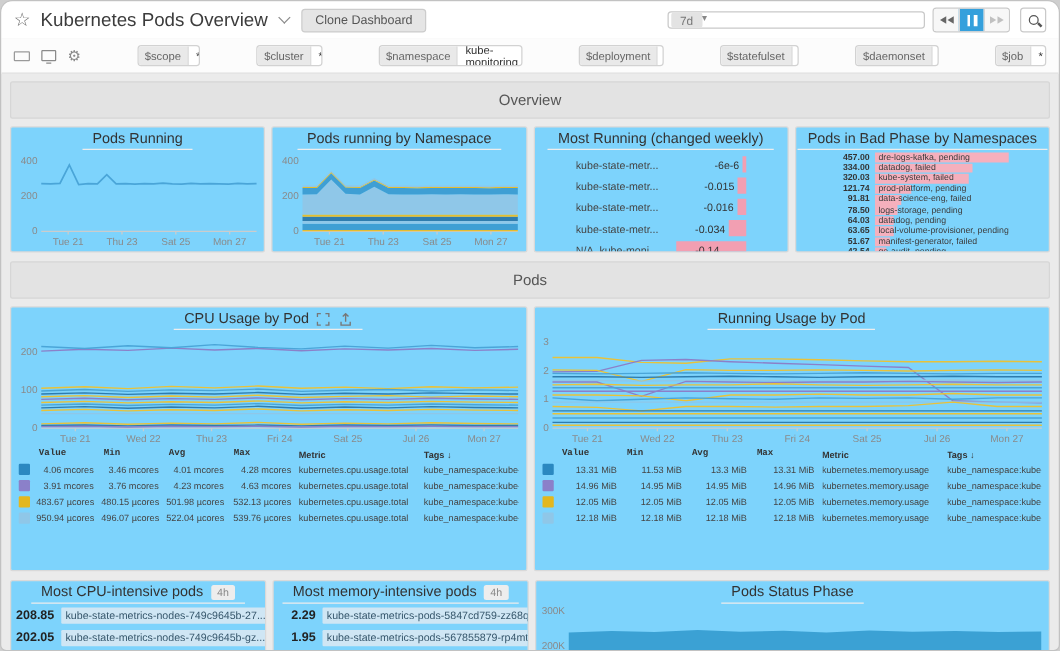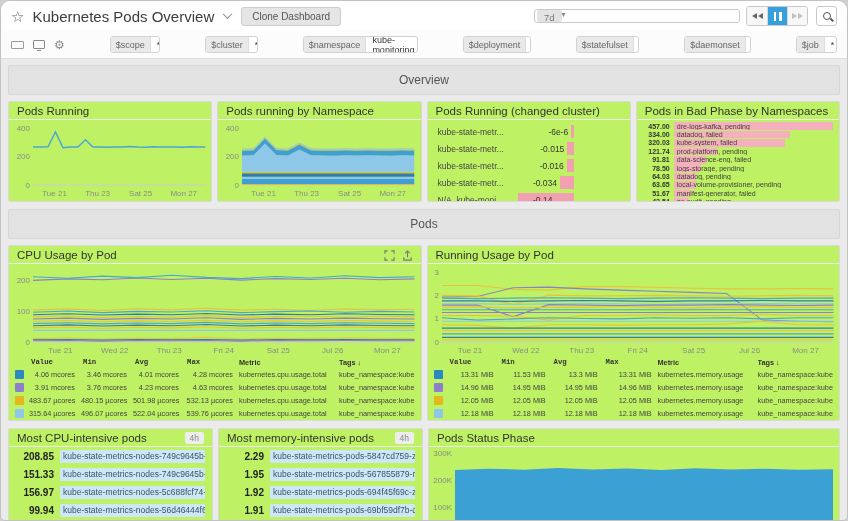--- a/index.html
+++ b/index.html
@@ -34,28 +34,28 @@
   .chip-caret{color:#999;font-size:7px;padding-right:5px;}
   .fb-icons{margin-left:auto;display:flex;gap:9px;align-items:center;}
   .kbd-icon{width:13px;height:8px;border:1px solid #9a9a9a;border-radius:1px;}
   .disp-icon{width:12px;height:9px;border:1px solid #8a8a8a;border-radius:1px;position:relative;}
   .disp-icon::after{content:"";position:absolute;left:3px;right:3px;bottom:-3px;height:1.5px;background:#8a8a8a;}
   .gear{color:#8a8a8a;font-size:12px;line-height:1;cursor:pointer;}
   
   .content{padding:6px 7px;}
   .section-head{background:#e3e3e3;border:1px solid #d6d6d6;border-radius:2px;height:30px;display:flex;align-items:center;justify-content:center;font-size:12px;color:#555;margin-bottom:6px;}
   .row{display:flex;gap:5px;margin-bottom:7px;}
-  .panel{background:#bef264;border:1px solid #d9d9d9;border-radius:2px;overflow:hidden;display:flex;flex-direction:column;flex:1;min-width:0;}
+  .panel{background:#7dd3fc;border:1px solid #d9d9d9;border-radius:2px;overflow:hidden;display:flex;flex-direction:column;flex:1;min-width:0;align-items:center;}
   .panel-title{font-size:11.5px;color:#333;padding:3px 8px 2px 8px;border-bottom:1px solid #ededed;display:flex;align-items:center;gap:6px;flex:none;white-space:nowrap;overflow:hidden;}
   .pt-icons{margin-left:auto;display:flex;gap:7px;align-items:center;}
   .pt-icons svg{display:block;cursor:pointer;}
   .badge-4h{margin-left:auto;background:#ededed;color:#888;font-size:8.5px;padding:1px 5px;border-radius:2px;}
   .row1 .panel{height:101px;}
   svg.small-chart{width:100%;height:78px;display:block;}
-  .row2 .panel{height:176px;}
+  .row2 .panel{height:212px;}
   svg.big-chart{width:100%;height:92px;display:block;}
   svg text.tk{font-size:8px;fill:#8a8a8a;}
   svg line.ax{stroke:#ccc;stroke-width:1;}
   
   .cw-body{padding-top:3px;}
   .cw-row{display:flex;align-items:center;height:17px;padding:0 10px;font-size:8.5px;color:#444;}
   .cw-label{width:80px;white-space:nowrap;overflow:hidden;flex:none;}
   .cw-plot{width:56px;flex:none;display:flex;justify-content:flex-end;align-items:center;position:relative;height:100%;}
   .cw-bar{background:#f29fb2;height:13px;position:relative;flex:none;}
   .cw-val{color:#333;margin-right:3px;white-space:nowrap;}
@@ -220,21 +220,21 @@
             <polygon fill="#2e7cae" points="24,53.34047619047619 35.483333333333334,53.34047619047619 46.96666666666667,53.34047619047619 58.45,53.34047619047619 69.93333333333334,53.34047619047619 81.41666666666666,53.34047619047619 92.9,53.34047619047619 104.38333333333334,53.34047619047619 115.86666666666666,53.34047619047619 127.35,53.34047619047619 138.83333333333331,53.34047619047619 150.31666666666666,53.34047619047619 161.8,53.34047619047619 173.28333333333333,53.34047619047619 184.76666666666668,53.34047619047619 196.25,53.34047619047619 196.25,56.852380952380955 184.76666666666668,56.852380952380955 173.28333333333333,56.852380952380955 161.8,56.852380952380955 150.31666666666666,56.852380952380955 138.83333333333331,56.852380952380955 127.35,56.852380952380955 115.86666666666666,56.852380952380955 104.38333333333334,56.852380952380955 92.9,56.852380952380955 81.41666666666666,56.852380952380955 69.93333333333334,56.852380952380955 58.45,56.852380952380955 46.96666666666667,56.852380952380955 35.483333333333334,56.852380952380955 24,56.852380952380955"></polygon>
             <polygon fill="#e3bd30" points="24,51.654761904761905 35.483333333333334,51.654761904761905 46.96666666666667,51.654761904761905 58.45,51.654761904761905 69.93333333333334,51.654761904761905 81.41666666666666,51.654761904761905 92.9,51.654761904761905 104.38333333333334,51.654761904761905 115.86666666666666,51.654761904761905 127.35,51.654761904761905 138.83333333333331,51.654761904761905 150.31666666666666,51.654761904761905 161.8,51.654761904761905 173.28333333333333,51.654761904761905 184.76666666666668,51.654761904761905 196.25,51.654761904761905 196.25,53.34047619047619 184.76666666666668,53.34047619047619 173.28333333333333,53.34047619047619 161.8,53.34047619047619 150.31666666666666,53.34047619047619 138.83333333333331,53.34047619047619 127.35,53.34047619047619 115.86666666666666,53.34047619047619 104.38333333333334,53.34047619047619 92.9,53.34047619047619 81.41666666666666,53.34047619047619 69.93333333333334,53.34047619047619 58.45,53.34047619047619 46.96666666666667,53.34047619047619 35.483333333333334,53.34047619047619 24,53.34047619047619"></polygon>
             <polygon fill="#8fc7e8" points="24,35.5 35.483333333333334,35.35952380952381 46.96666666666667,23.55952380952381 58.45,35.07857142857143 69.93333333333334,35.5 81.41666666666666,29.45952380952381 92.9,35.35952380952381 104.38333333333334,35.5 115.86666666666666,35.64047619047619 127.35,35.35952380952381 138.83333333333331,35.5 150.31666666666666,35.35952380952381 161.8,35.5 173.28333333333333,35.64047619047619 184.76666666666668,35.35952380952381 196.25,35.5 196.25,51.654761904761905 184.76666666666668,51.654761904761905 173.28333333333333,51.654761904761905 161.8,51.654761904761905 150.31666666666666,51.654761904761905 138.83333333333331,51.654761904761905 127.35,51.654761904761905 115.86666666666666,51.654761904761905 104.38333333333334,51.654761904761905 92.9,51.654761904761905 81.41666666666666,51.654761904761905 69.93333333333334,51.654761904761905 58.45,51.654761904761905 46.96666666666667,51.654761904761905 35.483333333333334,51.654761904761905 24,51.654761904761905"></polygon>
             <polygon fill="#3f9fd4" points="24,30.442857142857143 35.483333333333334,30.30238095238095 46.96666666666667,18.502380952380953 58.45,30.021428571428572 69.93333333333334,30.442857142857143 81.41666666666666,24.402380952380952 92.9,30.30238095238095 104.38333333333334,30.442857142857143 115.86666666666666,30.58333333333333 127.35,30.30238095238095 138.83333333333331,30.442857142857143 150.31666666666666,30.30238095238095 161.8,30.442857142857143 173.28333333333333,30.58333333333333 184.76666666666668,30.30238095238095 196.25,30.442857142857143 196.25,35.5 184.76666666666668,35.35952380952381 173.28333333333333,35.64047619047619 161.8,35.5 150.31666666666666,35.35952380952381 138.83333333333331,35.5 127.35,35.35952380952381 115.86666666666666,35.64047619047619 104.38333333333334,35.5 92.9,35.35952380952381 81.41666666666666,29.45952380952381 69.93333333333334,35.5 58.45,35.07857142857143 46.96666666666667,23.55952380952381 35.483333333333334,35.35952380952381 24,35.5"></polygon>
             <polygon fill="#e3bd30" points="24,29.6 35.483333333333334,29.45952380952381 46.96666666666667,17.659523809523805 58.45,29.17857142857143 69.93333333333334,29.6 81.41666666666666,23.55952380952381 92.9,29.45952380952381 104.38333333333334,29.6 115.86666666666666,29.740476190476194 127.35,29.45952380952381 138.83333333333331,29.6 150.31666666666666,29.45952380952381 161.8,29.6 173.28333333333333,29.740476190476194 184.76666666666668,29.45952380952381 196.25,29.6 196.25,30.442857142857143 184.76666666666668,30.30238095238095 173.28333333333333,30.58333333333333 161.8,30.442857142857143 150.31666666666666,30.30238095238095 138.83333333333331,30.442857142857143 127.35,30.30238095238095 115.86666666666666,30.58333333333333 104.38333333333334,30.442857142857143 92.9,30.30238095238095 81.41666666666666,24.402380952380952 69.93333333333334,30.442857142857143 58.45,30.021428571428572 46.96666666666667,18.502380952380953 35.483333333333334,30.30238095238095 24,30.442857142857143"></polygon>
             <polygon fill="#8fc7e8" points="24,28.476190476190474 35.483333333333334,28.335714285714282 46.96666666666667,16.535714285714285 58.45,28.054761904761904 69.93333333333334,28.476190476190474 81.41666666666666,22.435714285714283 92.9,28.335714285714282 104.38333333333334,28.476190476190474 115.86666666666666,28.616666666666667 127.35,28.335714285714282 138.83333333333331,28.476190476190474 150.31666666666666,28.335714285714282 161.8,28.476190476190474 173.28333333333333,28.616666666666667 184.76666666666668,28.335714285714282 196.25,28.476190476190474 196.25,29.6 184.76666666666668,29.45952380952381 173.28333333333333,29.740476190476194 161.8,29.6 150.31666666666666,29.45952380952381 138.83333333333331,29.6 127.35,29.45952380952381 115.86666666666666,29.740476190476194 104.38333333333334,29.6 92.9,29.45952380952381 81.41666666666666,23.55952380952381 69.93333333333334,29.6 58.45,29.17857142857143 46.96666666666667,17.659523809523805 35.483333333333334,29.45952380952381 24,29.6"></polygon>
           </svg>
       </div>
       <div class="panel">
         <div class="panel-title">
-            <span>Pods Running (changed cluster)</span>
+            <span>Most Running (changed weekly)</span>
           </div>
         <div class="cw-body">
 
             <div class="cw-row">
               <span class="cw-label">kube-state-metr...</span>
               <span class="cw-plot">
                 <span class="cw-val">-6e-6</span>
                 <i class="cw-bar" style="width: 4%;"></i>
               </span>
               <span class="cw-fill"></span>
@@ -456,21 +456,21 @@
                 <span class="num">483.67 µcores</span>
                 <span class="num">480.15 µcores</span>
                 <span class="num">501.98 µcores</span>
                 <span class="num">532.13 µcores</span>
                 <span class="txt">kubernetes.cpu.usage.total</span>
                 <span class="txt">kube_namespace:kube-monitoring...</span>
               </div>
 
               <div class="lg-row">
                 <span class="swatch" style="background: rgb(143, 199, 232);"></span>
-                <span class="num">315.64 µcores</span>
+                <span class="num">950.94 µcores</span>
                 <span class="num">496.07 µcores</span>
                 <span class="num">522.04 µcores</span>
                 <span class="num">539.76 µcores</span>
                 <span class="txt">kubernetes.cpu.usage.total</span>
                 <span class="txt">kube_namespace:kube-monitoring...</span>
               </div>
             </div>
         </div>
       </div>
 
@@ -581,21 +581,21 @@
           <span class="badge-4h">4h</span>
         </div>
         <div>
 
             <div class="tl-row">
               <span class="tl-val">208.85</span>
               <span class="tl-name">kube-state-metrics-nodes-749c9645b-27...</span>
             </div>
 
             <div class="tl-row">
-              <span class="tl-val">151.33</span>
+              <span class="tl-val">202.05</span>
               <span class="tl-name">kube-state-metrics-nodes-749c9645b-gz...</span>
             </div>
 
             <div class="tl-row">
               <span class="tl-val">156.97</span>
               <span class="tl-name">kube-state-metrics-nodes-5c688fcf74-b...</span>
             </div>
 
             <div class="tl-row">
               <span class="tl-val">99.94</span>

